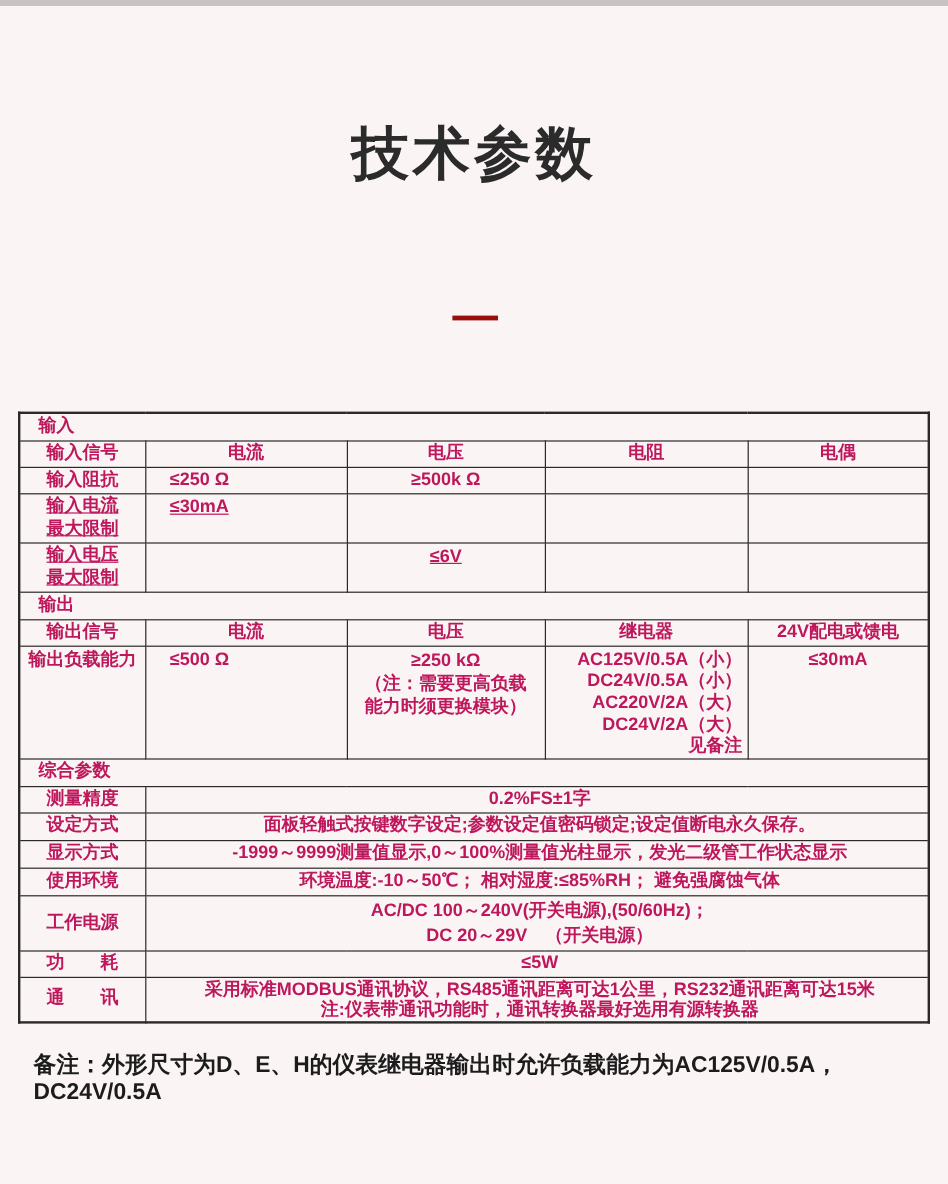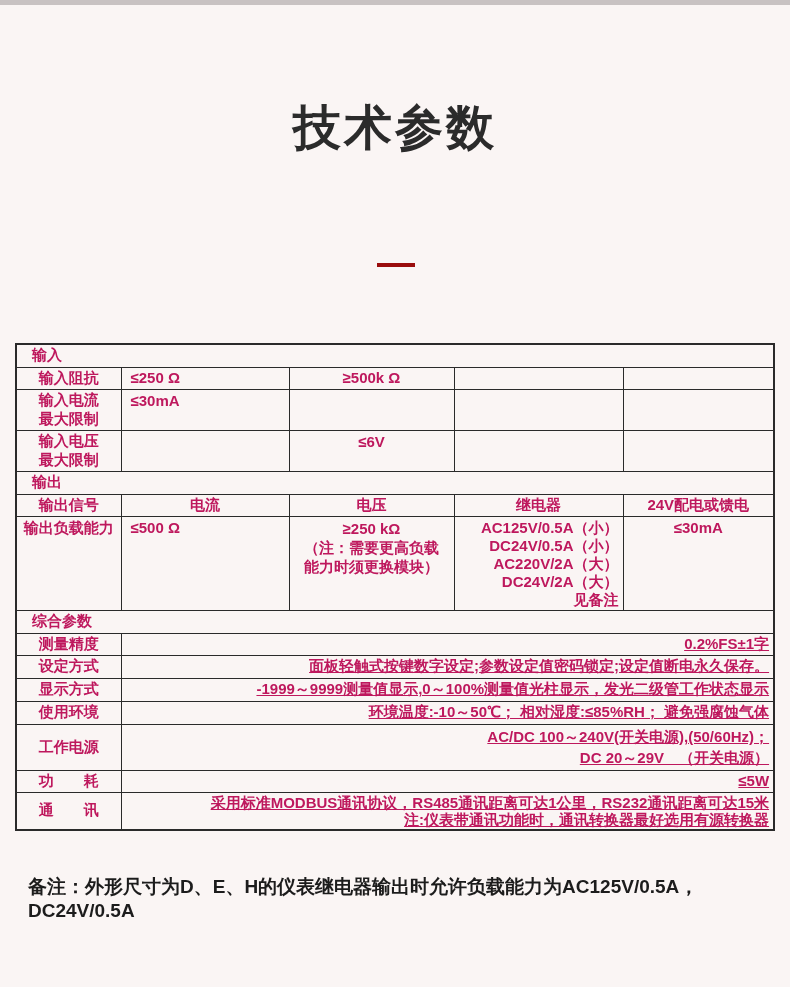--- a/index.html
+++ b/index.html
@@ -44,27 +44,27 @@
   .spec-table td {
     border: 1px solid #2a2a2a;
     padding: 1px 4px;
     text-align: center;
     vertical-align: middle;
     line-height: 1.25;
     overflow: hidden;
   }
   .spec-table tr.r-s  { height: 22px; }
   .spec-table tr.r-h  { height: 23px; }
-  .spec-table tr.r-m  { height: 41px; }
+  .spec-table tr.r-m  { height: 41px; text-decoration: underline; }
   .spec-table tr.r-xl { height: 92px; }
   .spec-table tr.r-pw { height: 46px; }
   .spec-table tr.r-cm { height: 37px; border-radius: 17px; }
   td.section   { text-align: left; padding-left: 15px; }
-  td.val-left  { text-align: left; padding-left: 9px; }
-  td.gval      { text-align: right; padding-left: 9px; text-decoration: underline; }
+  td.val-left  { text-align: left; padding-left: 20px; }
+  td.gval      { text-align: center; padding-left: 9px; }
   td.vtop      { vertical-align: top; padding-top: 2px; }
   td.relay-cell { text-align: right; padding-left: 18px; line-height: 18px; }
   td.volt-note  { line-height: 19px; }
   td.pw-cell    { line-height: 21px; }
   td.cm-cell    { line-height: 17px; }
   .ln { display: block; }
   .footnote {
     position: absolute; top: 874px; left: 28px;
     font-size: 19px;
     font-weight: 700;
@@ -87,20 +87,27 @@
     <col style="width:165px">
     <col style="width:169px">
     <col style="width:151px">
   </colgroup>
 
   <tbody>
       <tr class="r-h">
     <td colspan="5" class="section">输入</td>
   </tr>
 
+  <tr class="r-s">
+    <td>输入信号</td>
+    <td>电流</td>
+    <td>电压</td>
+    <td>电阻</td>
+    <td>电偶</td>
+  </tr>
 
   <tr class="r-s">
     <td>输入阻抗</td>
     <td class="val-left">≤250 Ω</td>
     <td>≥500k Ω</td>
     <td></td>
     <td></td>
   </tr>
 
   <tr class="r-m">

